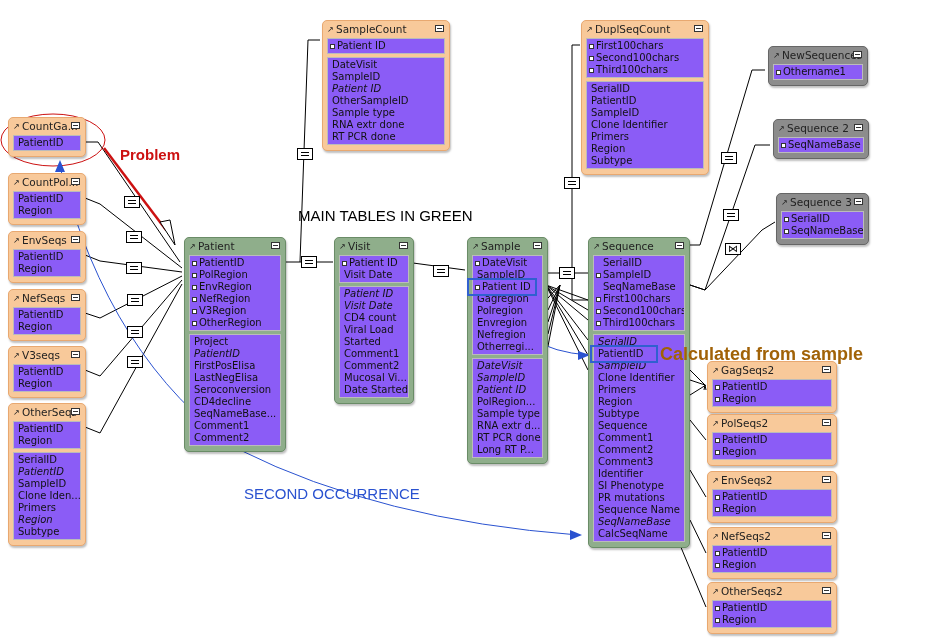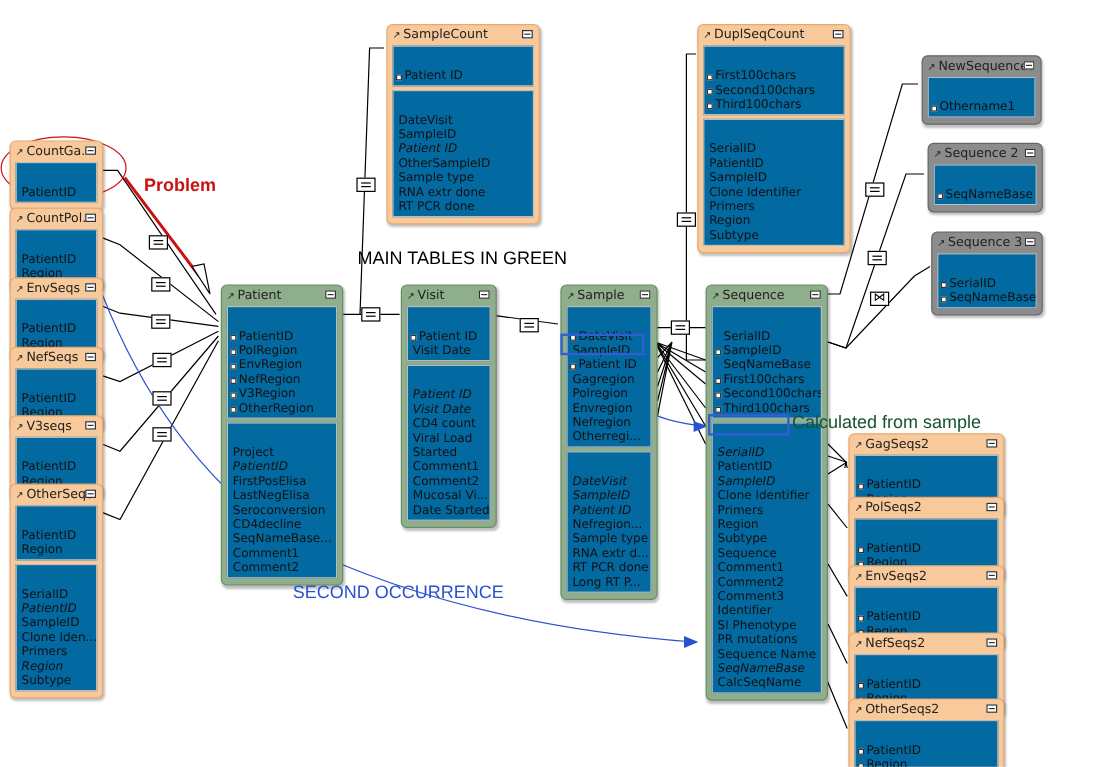--- a/index.html
+++ b/index.html
@@ -6,21 +6,21 @@
   body{width:928px;height:639px;position:relative;overflow:hidden;font-family:"DejaVu Sans",sans-serif;}
   #wires{position:absolute;left:0;top:0;width:928px;height:639px;z-index:1;}
   .tbl{position:absolute;z-index:2;border-radius:5px;padding:0 4px 5px 4px;box-sizing:border-box;box-shadow:1px 2px 2px rgba(0,0,0,0.25);}
   .tbl.orange{background:#f8c99a;border:1px solid #e8a870;}
   .tbl.green{background:#8fae8b;border:1px solid #6a8c67;}
   .tbl.gray{background:#8c8c8c;border:1px solid #666;}
   .tbl .hd{height:17px;line-height:17px;font-size:10.5px;color:#222;position:relative;padding-left:9px;white-space:nowrap;overflow:hidden;}
   .tbl .hd .arr{position:absolute;left:0;top:0;font-size:8px;}
   .tbl .hd .min{position:absolute;right:1px;top:4px;width:9px;height:7px;border:1px solid #333;background:#fff;box-sizing:border-box;}
   .tbl .hd .min::after{content:"";position:absolute;left:1px;right:1px;top:2px;height:1px;background:#333;}
-  .sec{background:#0369a1;border:1px solid #bbb;font-size:10px;line-height:12px;color:#111;padding:19px 2px 1px 4px;white-space:nowrap;overflow:hidden;}
+  .sec{background:#8b5cf6;border:1px solid #bbb;font-size:10px;line-height:12px;color:#111;padding:1px 2px 1px 4px;white-space:nowrap;overflow:hidden;}
   .sec + .sec{margin-top:3px;}
   .row{position:relative;height:12px;}
   .row.key::before{content:"";position:absolute;left:-2px;top:4px;width:3px;height:3px;border:1px solid #333;background:#fff;}
   .row.key{padding-left:5px;}
   .row.it{font-style:italic;}
   .eq{position:absolute;z-index:3;width:16px;height:12px;background:#fff;border:1px solid #000;box-sizing:border-box;}
   .eq::before,.eq::after{content:"";position:absolute;left:3px;right:3px;height:1px;background:#000;}
   .eq::before{top:3px;} .eq::after{top:6px;}
   .bt{position:absolute;z-index:3;width:16px;height:12px;background:#fff;border:1px solid #000;box-sizing:border-box;font-size:10px;line-height:10px;text-align:center;}
   .lbl{position:absolute;z-index:4;white-space:nowrap;font-family:"Liberation Sans",sans-serif;}
@@ -214,21 +214,21 @@
     <div class="row">Gagregion</div>
     <div class="row">Polregion</div>
     <div class="row">Envregion</div>
     <div class="row">Nefregion</div>
     <div class="row">Otherregi...</div>
   </div>
   <div class="sec">
     <div class="row it">DateVisit</div>
     <div class="row it">SampleID</div>
     <div class="row it">Patient ID</div>
-    <div class="row">Nefregion...</div>
+    <div class="row">PolRegion...</div>
     <div class="row">Sample type</div>
     <div class="row">RNA extr d...</div>
     <div class="row">RT PCR done</div>
     <div class="row">Long RT P...</div>
   </div>
 </div>
 
 <div class="tbl orange" style="left:581px;top:20px;width:128px">
   <div class="hd"><span class="arr">↗</span><span>DuplSeqCount</span><span class="min"></span></div>
   <div class="sec">
@@ -338,14 +338,14 @@
       <div class="row key">PatientID</div>
       <div class="row key">Region</div>
     </div>
 </div>
 
 <div class="hl" style="left:467px;top:278px;width:70px;height:18px"></div>
 <div class="hl" style="left:590px;top:345px;width:68px;height:18px"></div>
 
 <div class="lbl" style="left:298px;top:207px;font-size:15px;color:#000">MAIN TABLES IN GREEN</div>
 <div class="lbl" style="left:120px;top:146px;font-size:15px;font-weight:bold;color:#cc1111">Problem</div>
-<div class="lbl" style="left:660px;top:344px;font-size:15px;font-weight:normal;color:#14532d">Calculated from sample</div>
+<div class="lbl" style="left:660px;top:344px;font-size:18px;font-weight:bold;color:#a16207">Calculated from sample</div>
 <div class="lbl" style="left:244px;top:485px;font-size:15px;color:#2a52d0">SECOND OCCURRENCE</div>
 
 </body></html>

